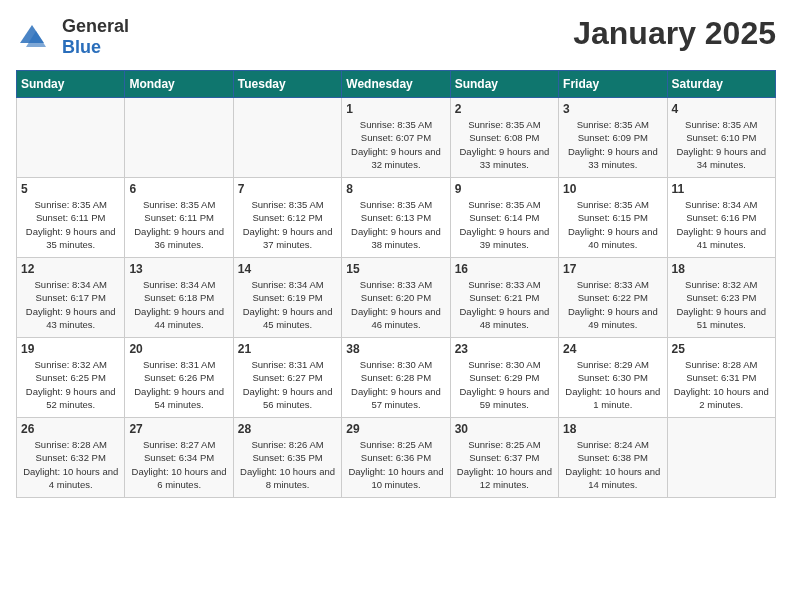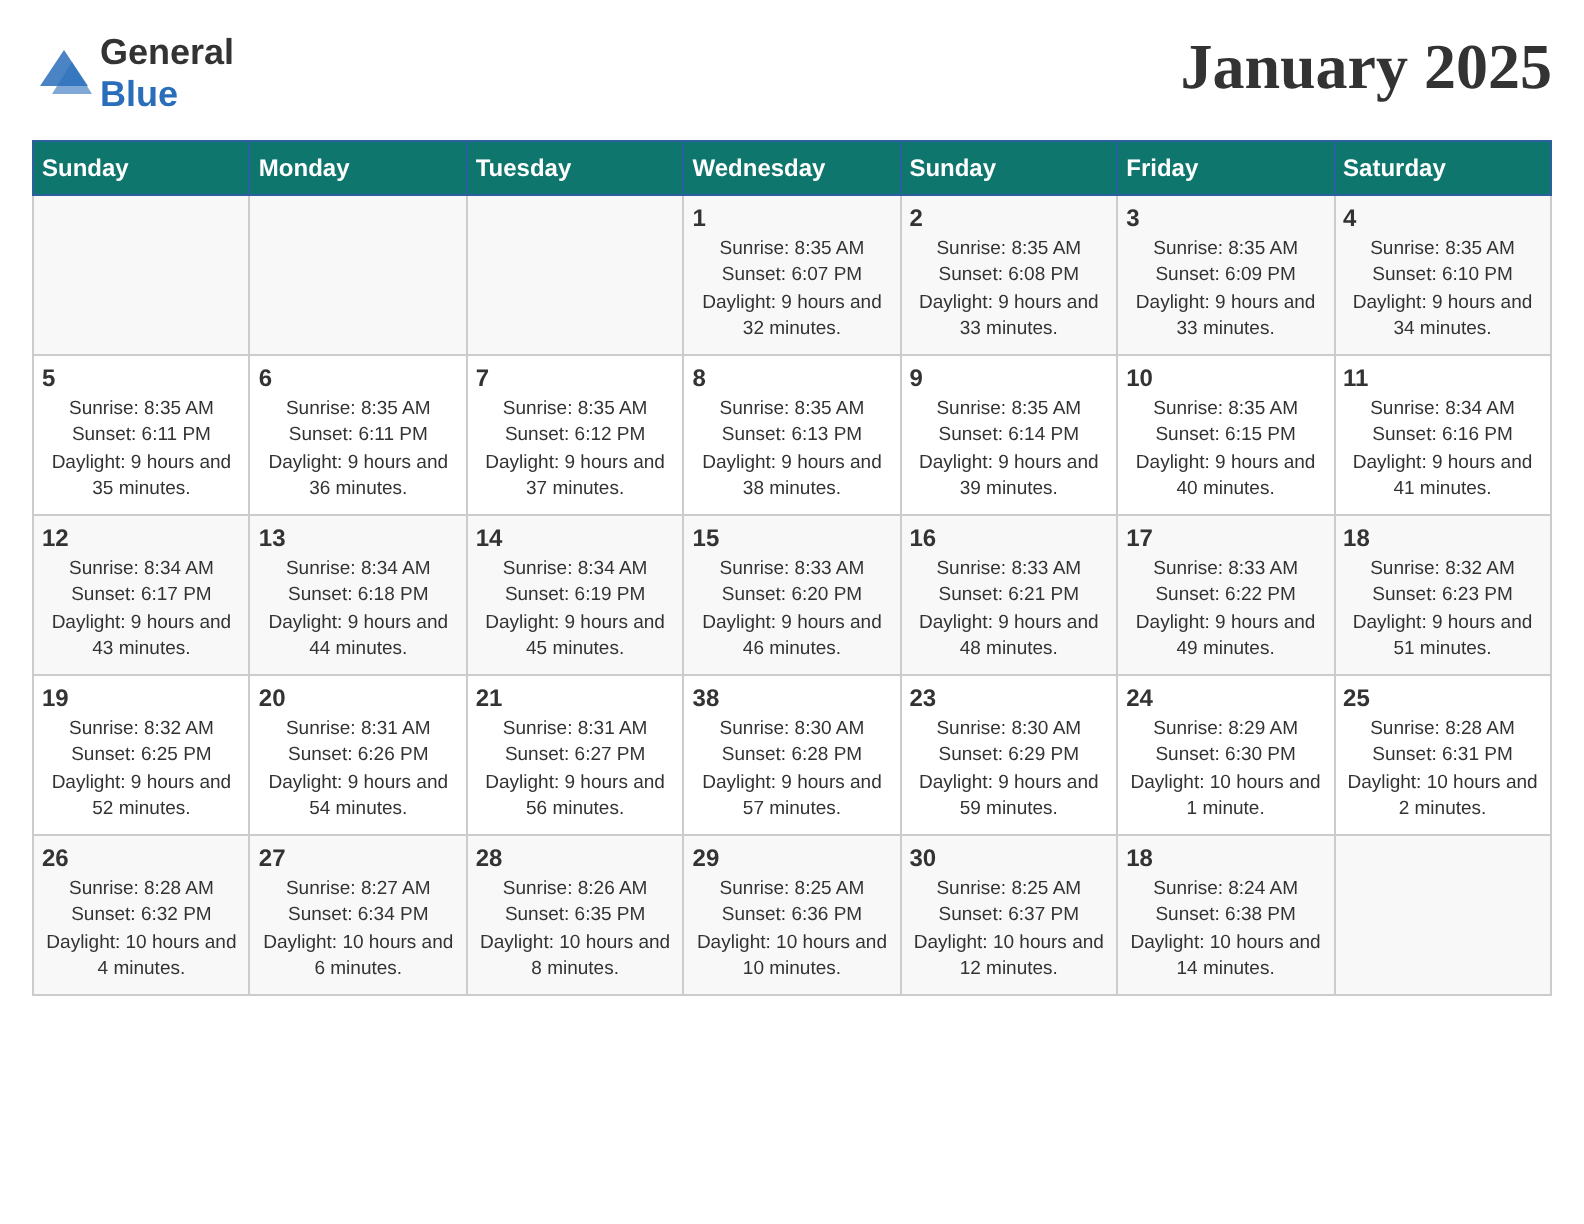--- a/index.html
+++ b/index.html
@@ -36,21 +36,20 @@
       margin-left: 2px;
     }
     .title-area {
       text-align: right;
     }
     .month-title {
       font-size: 32px;
       font-weight: bold;
       color: #333;
       line-height: 1.1;
-      font-family: Liberation Serif, serif;
     }
     .location {
       font-size: 14px;
       color: #555;
     }
     table {
       width: 100%;
       border-collapse: collapse;
       table-layout: fixed;
     }
@@ -92,21 +91,21 @@
   </style>
 </head>
 <body>
 
 <div class="header-area">
   <div class="logo">
     <svg class="logo-icon" viewBox="0 0 28 28">
       <polygon points="14,2 26,20 2,20" fill="#2a6ebb" opacity="0.85"></polygon>
       <polygon points="18,8 28,24 8,24" fill="#2a6ebb" opacity="0.6"></polygon>
     </svg>
-    <div style="margin-left:4px;">
+    <div style="margin-left:16px;">
       <span class="logo-text-general">General</span><br>
       <span class="logo-text-blue">Blue</span>
     </div>
   </div>
   <div class="title-area">
     <div class="month-title">January 2025</div>
   </div>
 </div>
 
 <table>

